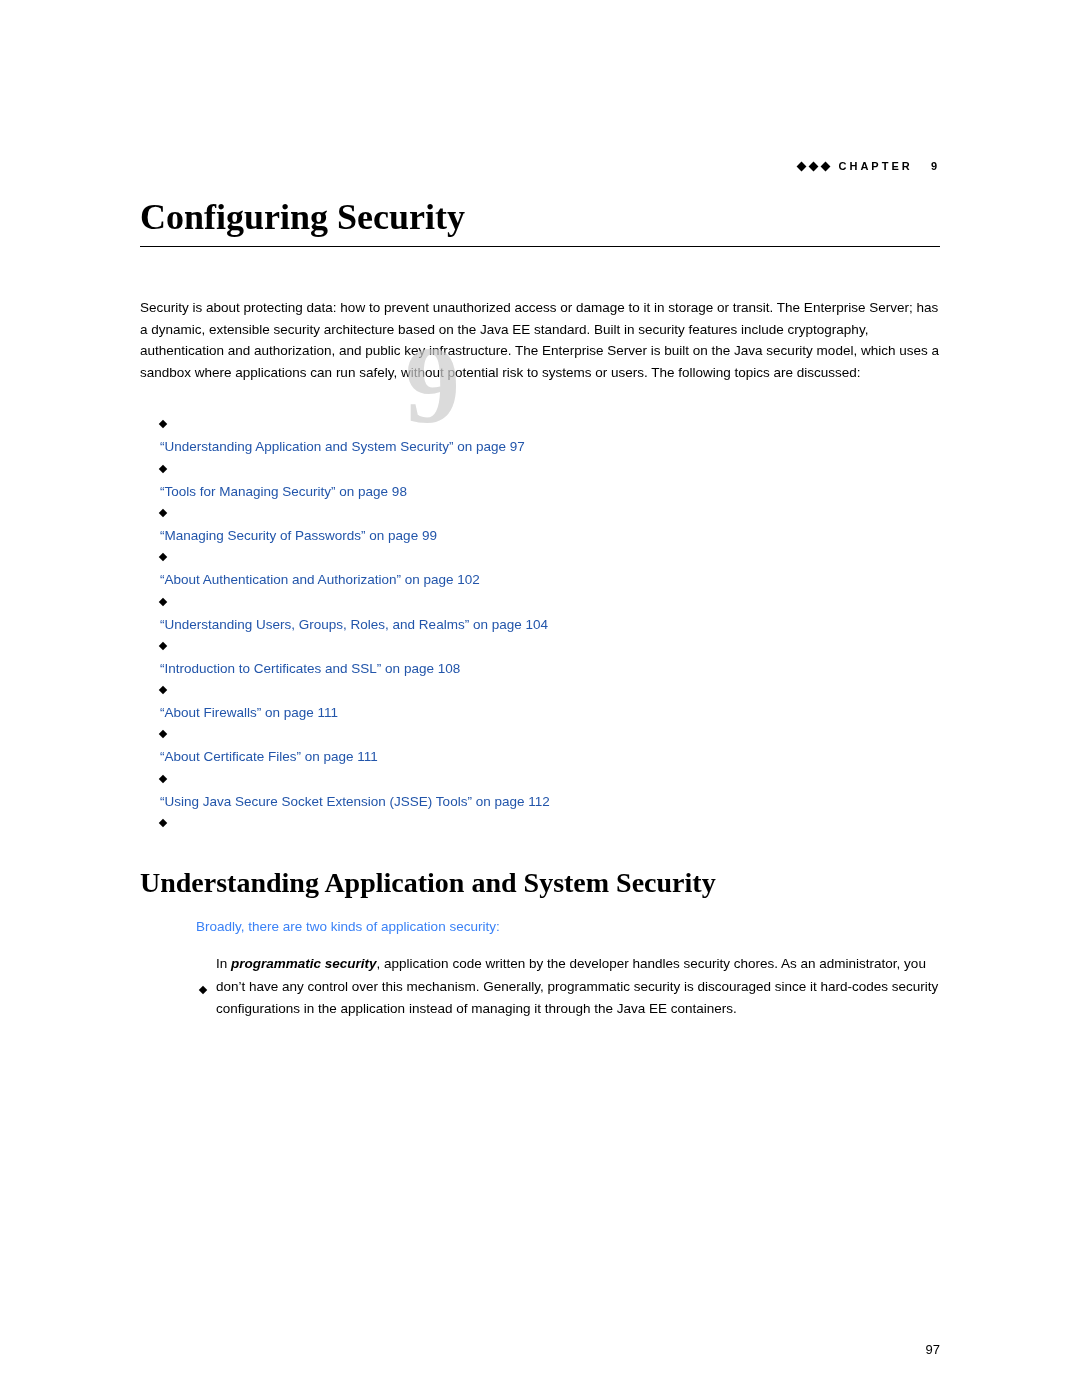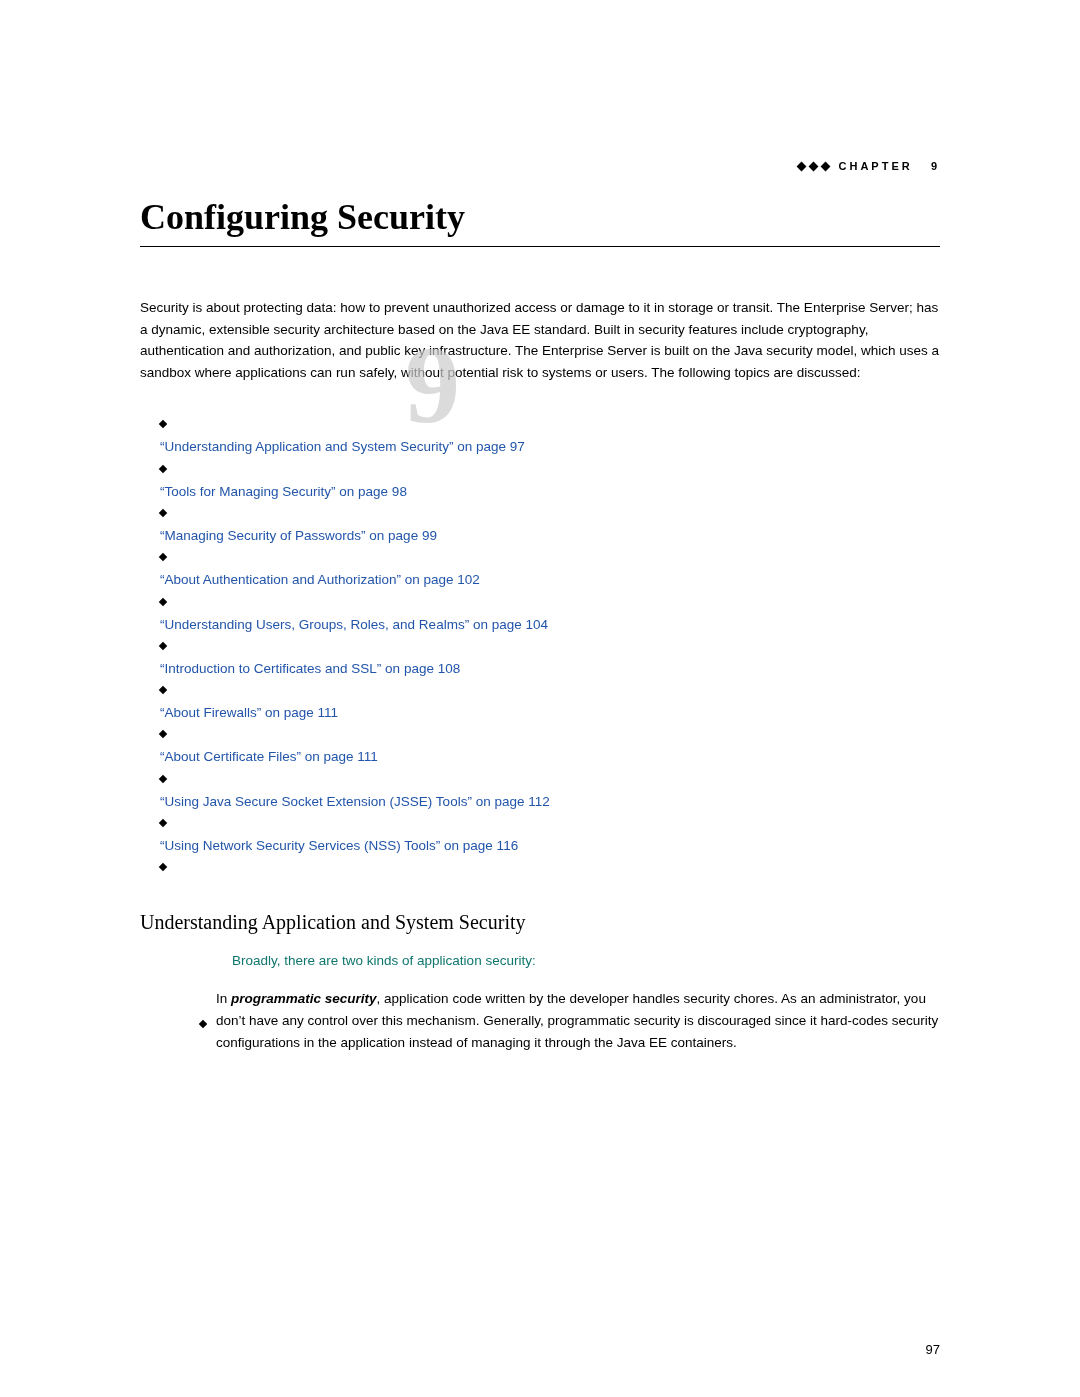--- a/index.html
+++ b/index.html
@@ -127,35 +127,35 @@
 
     .toc-link {
       color: #2255aa;
       text-decoration: none;
       font-family: Arial, Helvetica, sans-serif;
       font-size: 13.5px;
     }
 
     .section-heading {
       font-family: "Times New Roman", Times, serif;
-      font-size: 20px;
-      font-weight: normal;
+      font-size: 28px;
+      font-weight: bold;
       color: #000;
       margin-bottom: 16px;
       margin-top: 10px;
       line-height: 1.2;
     }
 
     .section-paragraph {
       font-family: Arial, Helvetica, sans-serif;
       font-size: 13.5px;
       line-height: 1.6;
-      color: #0f766e;
+      color: #3b82f6;
       margin-bottom: 16px;
-      margin-left: 92px;
+      margin-left: 56px;
     }
 
     .body-list {
       list-style: none;
       padding: 0;
       margin: 0 0 0 60px;
     }
 
     .body-list li {
       font-family: Arial, Helvetica, sans-serif;
@@ -264,24 +264,20 @@
       <li>
         <span class="toc-bullet"></span>
         <a href="#" class="toc-link">“About Certificate Files” on page 111</a>
       </li>
       <li>
         <span class="toc-bullet"></span>
         <a href="#" class="toc-link">“Using Java Secure Socket Extension (JSSE) Tools” on page 112</a>
       </li>
       <li>
         <span class="toc-bullet"></span>
-        <a href="#" class="toc-link">“Using Network Security Services (NSS) Tools” on page 116</a>
-      </li>
-      <li>
-        <span class="toc-bullet"></span>
       </li>
     </ul>
 
     <h2 class="section-heading">Understanding Application and System Security</h2>
 
     <p class="section-paragraph">Broadly, there are two kinds of application security:</p>
 
     <ul class="body-list">
       <li>
         <span class="body-bullet"></span>

